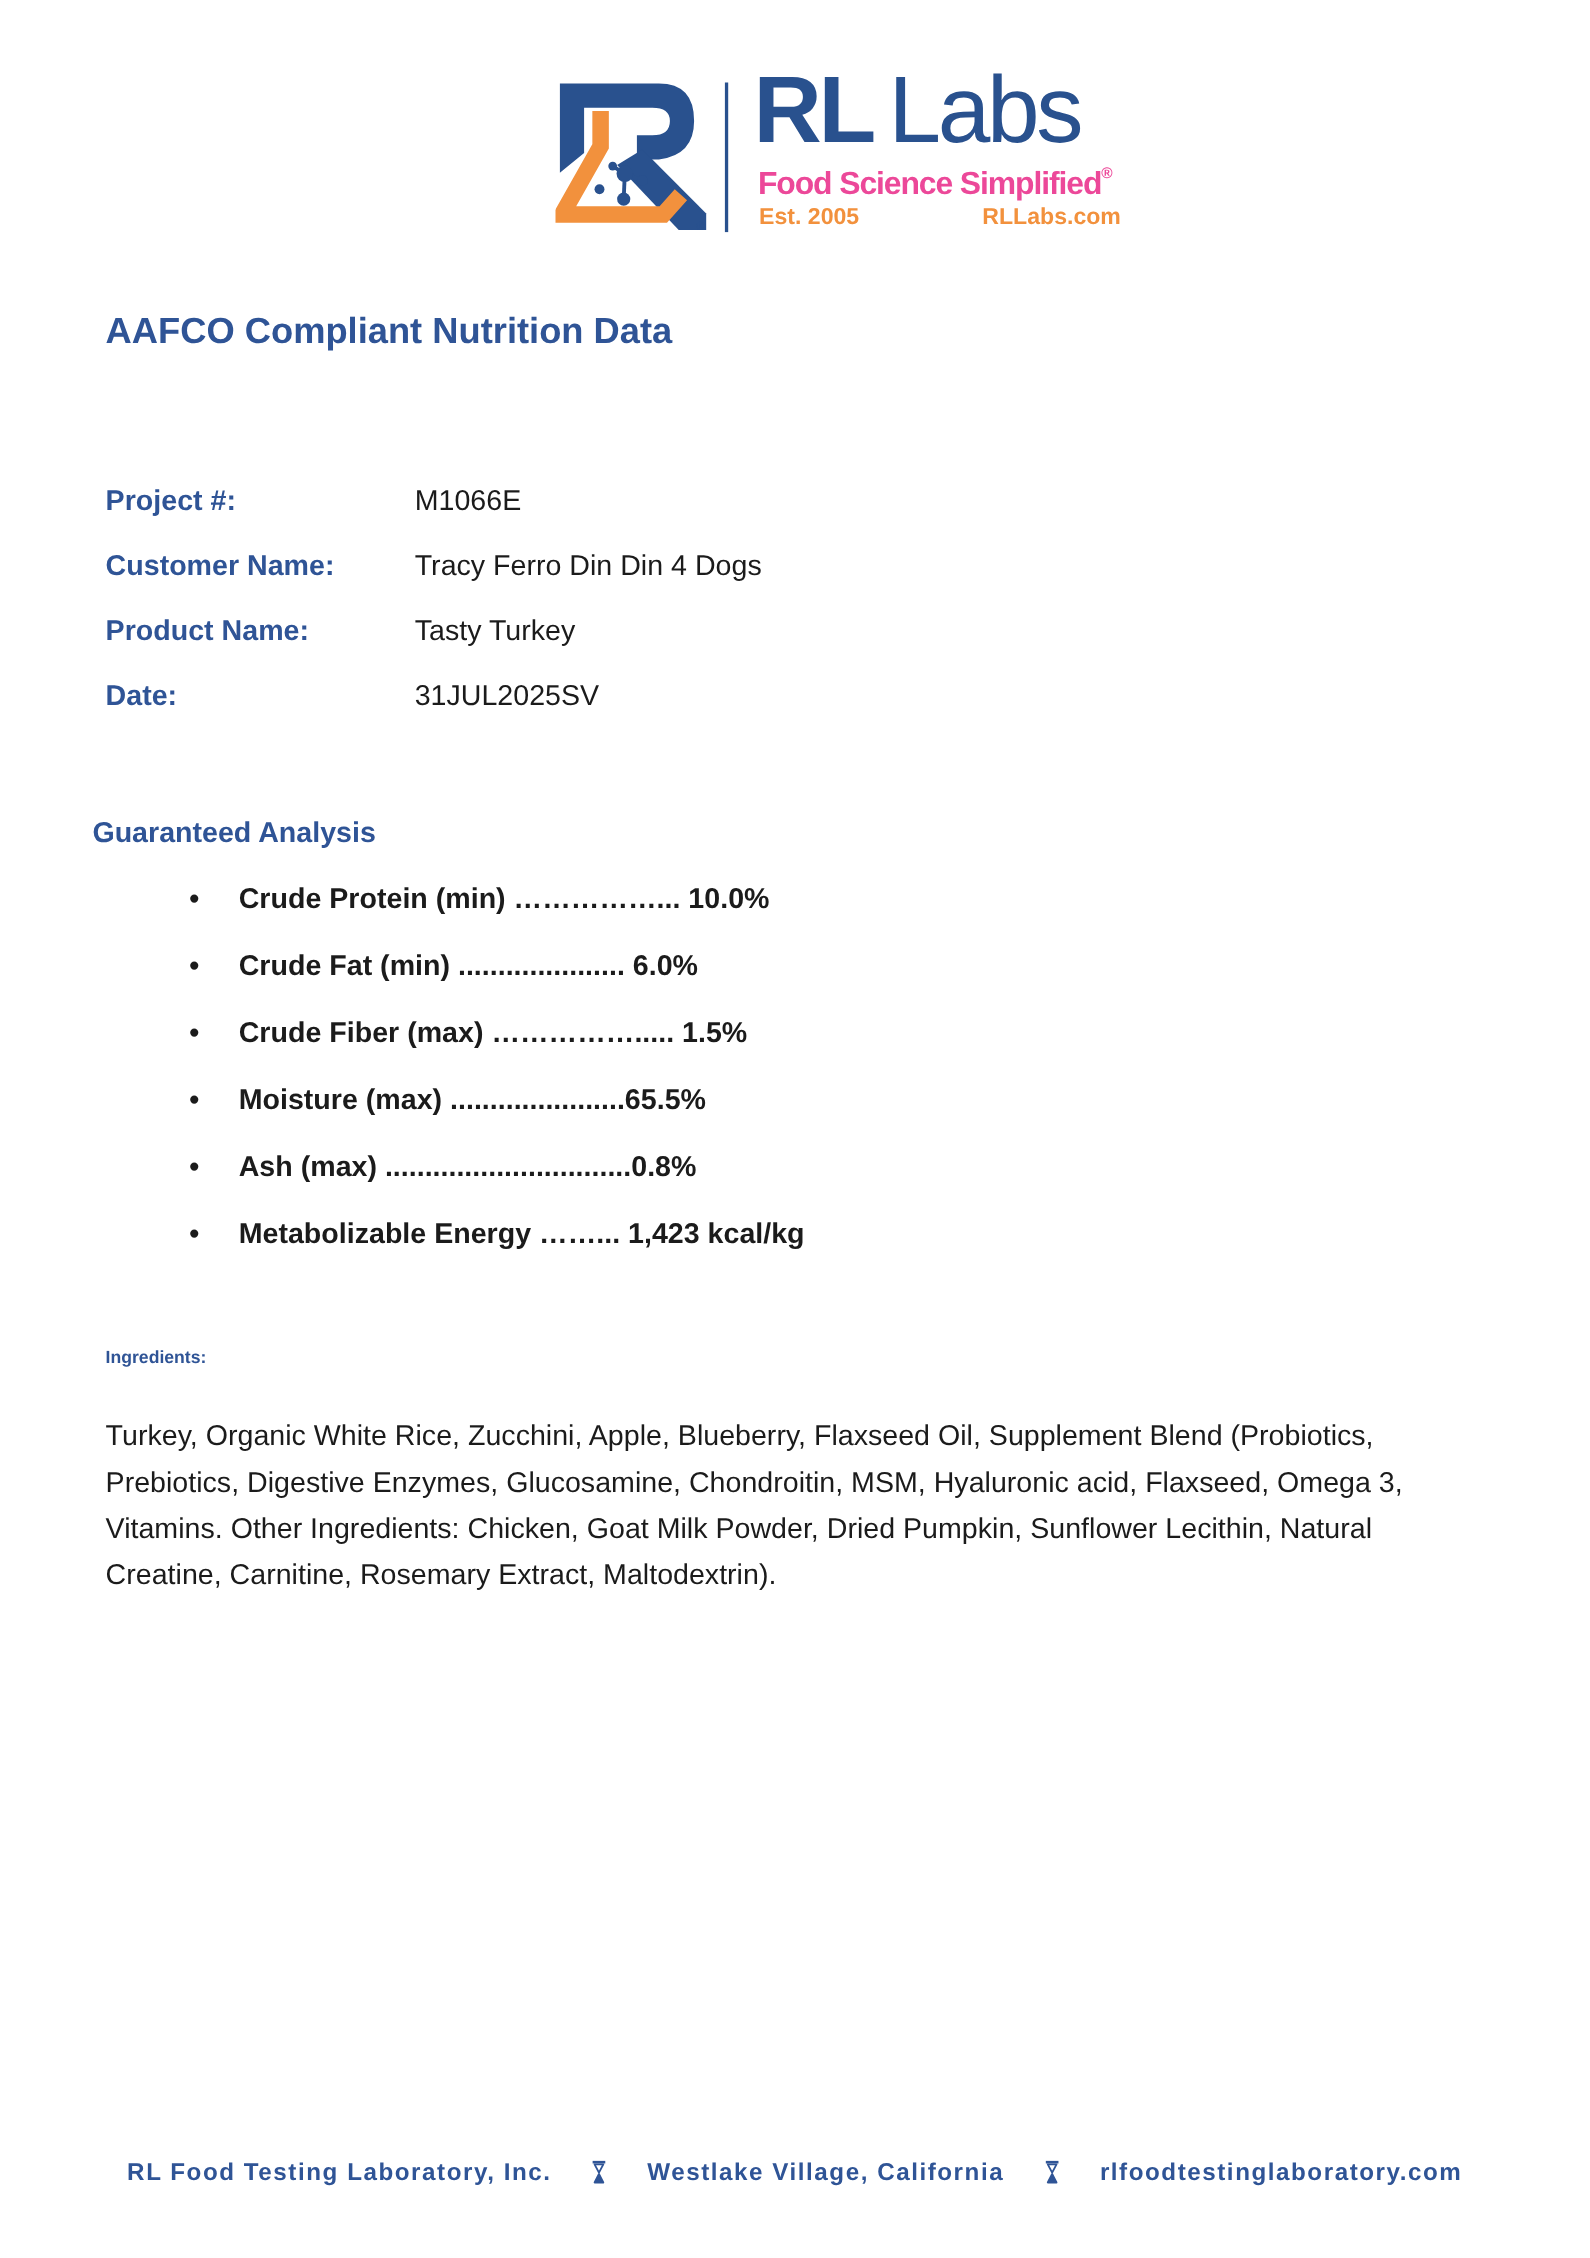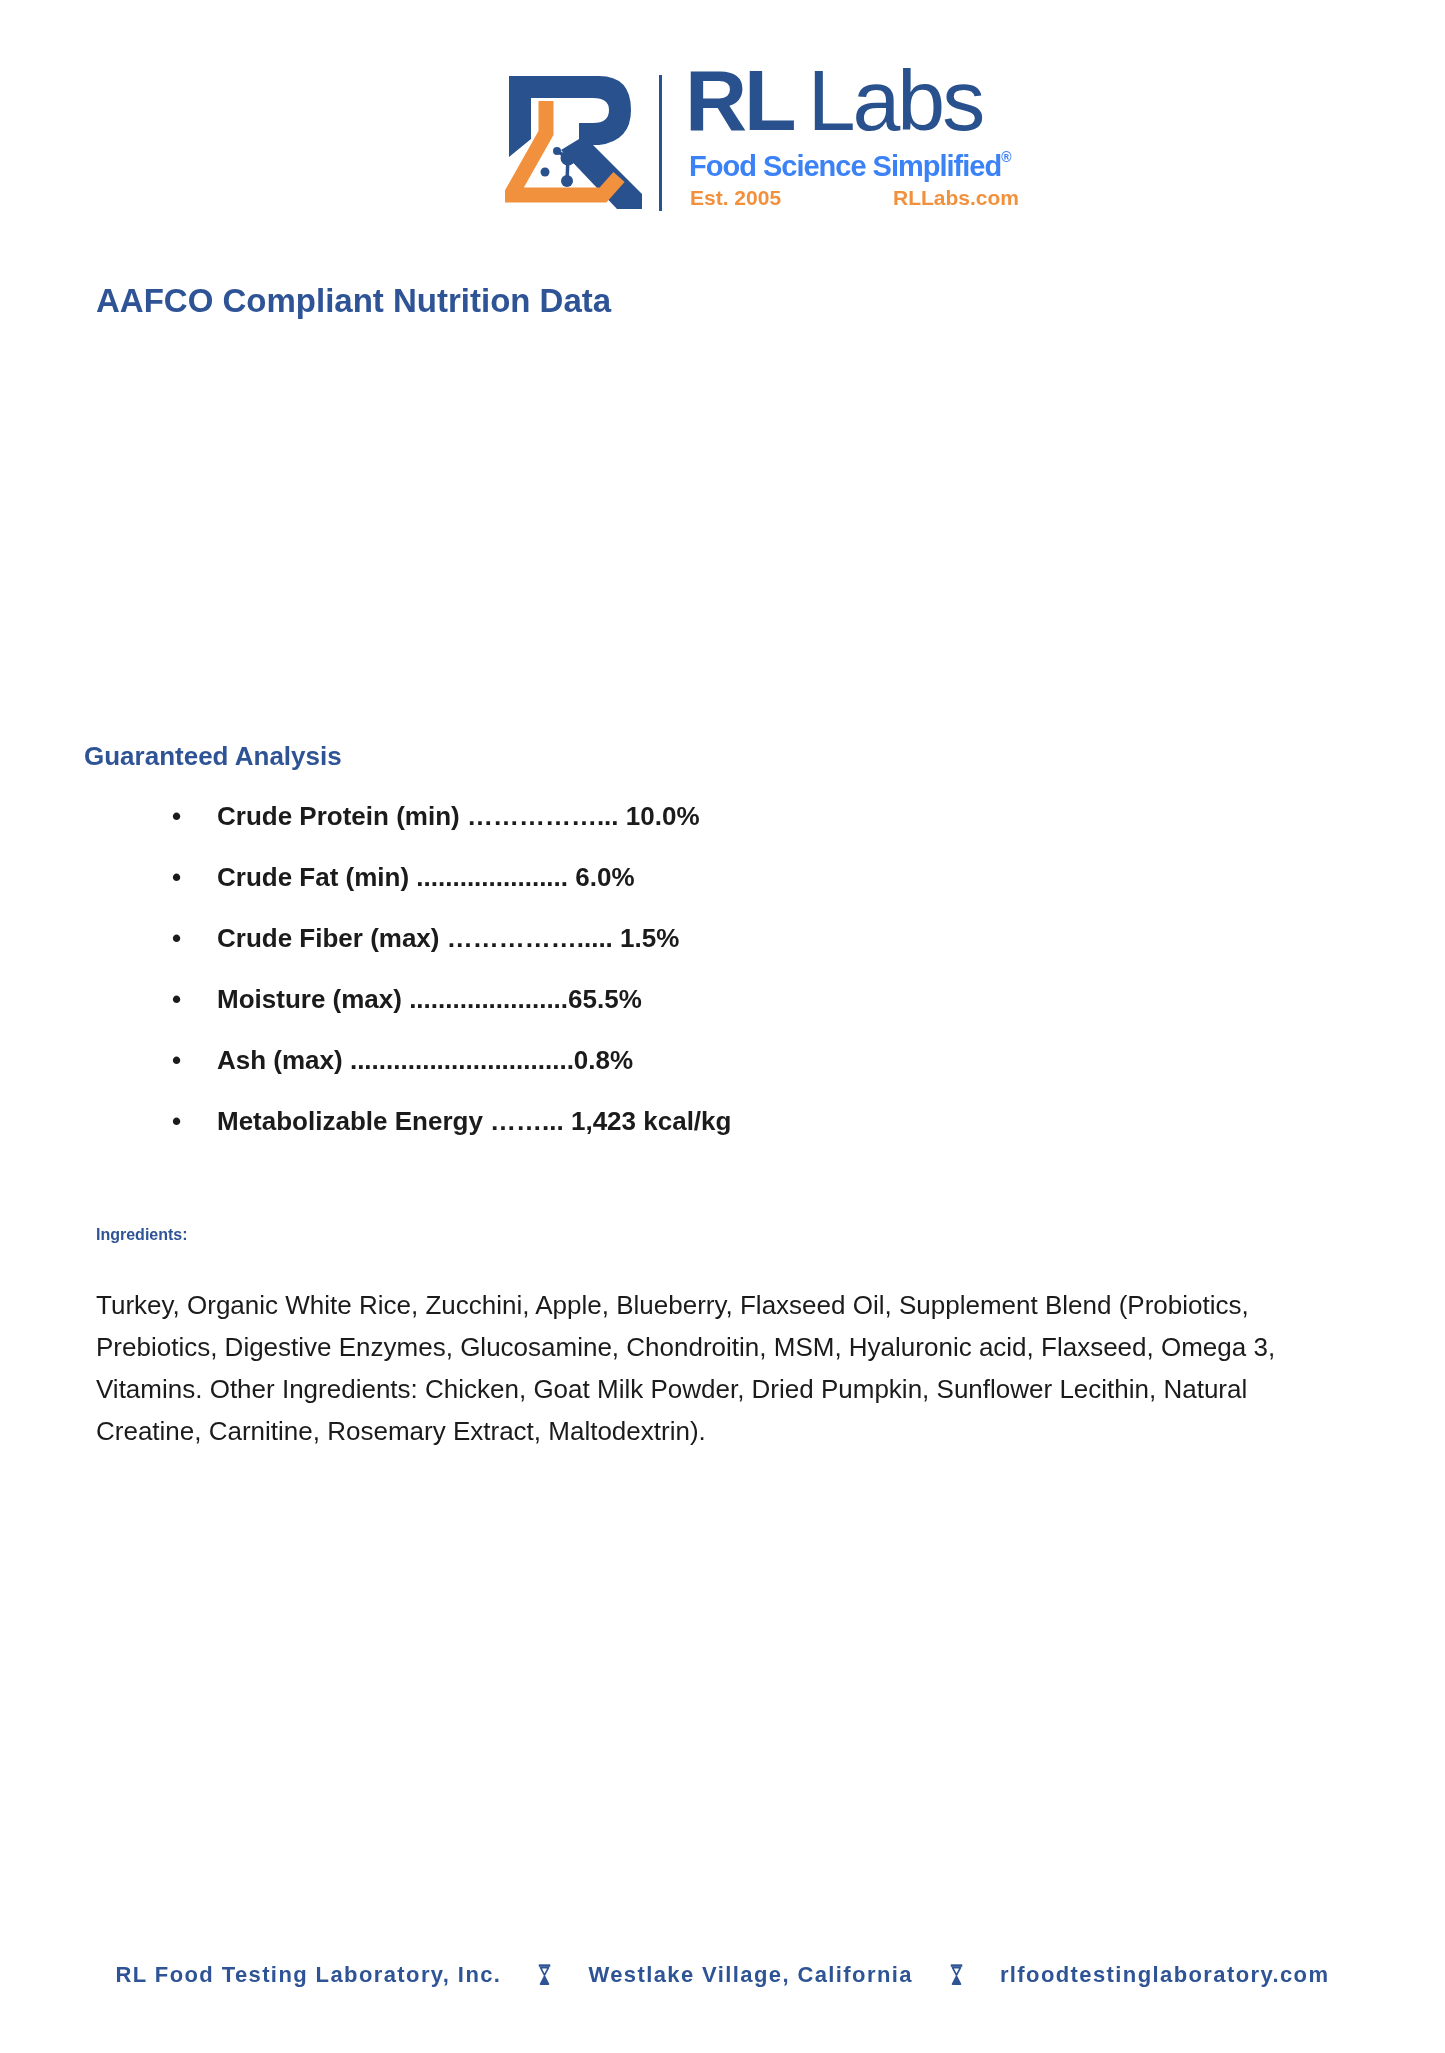--- a/index.html
+++ b/index.html
@@ -43,21 +43,21 @@
   }
   .brand-name .bold { font-weight: 700; }
   .brand-name .light { font-weight: 400; margin-left: 14px; }
   .brand-tagline {
     position: absolute;
     top: 76px;
     left: 0;
     font-size: 29px;
     font-weight: 700;
     letter-spacing: -1px;
-    color: #3b82f6;
+    color: #ec4899;
     white-space: nowrap;
   }
   .brand-tagline sup { font-size: 14px; vertical-align: 14px; letter-spacing: 0; }
   .brand-meta {
     position: absolute;
     top: 113px;
     left: 1px;
     width: 329px;
     display: flex;
     justify-content: space-between;
@@ -182,20 +182,38 @@
       </div>
       <div class="brand-meta">
         <span>Est. 2005</span>
         <span>RLLabs.com</span>
       </div>
     </div>
   </div>
 
   <div class="doc-title">AAFCO Compliant Nutrition Data</div>
 
+  <div class="info-section">
+    <div class="info-row">
+      <div class="info-label">Project #:</div>
+      <div class="info-value">M1066E</div>
+    </div>
+    <div class="info-row">
+      <div class="info-label">Customer Name:</div>
+      <div class="info-value">Tracy Ferro Din Din 4 Dogs</div>
+    </div>
+    <div class="info-row">
+      <div class="info-label">Product Name:</div>
+      <div class="info-value">Tasty Turkey</div>
+    </div>
+    <div class="info-row">
+      <div class="info-label">Date:</div>
+      <div class="info-value">31JUL2025SV</div>
+    </div>
+  </div>
 
   <div class="ga-heading">Guaranteed Analysis</div>
   <div class="ga-list">
     <div class="ga-item">
       <span class="dot">•</span>
       <span>Crude Protein (min) ……………... 10.0%</span>
     </div>
     <div class="ga-item">
       <span class="dot">•</span>
       <span>Crude Fat (min) ..................... 6.0%</span>

